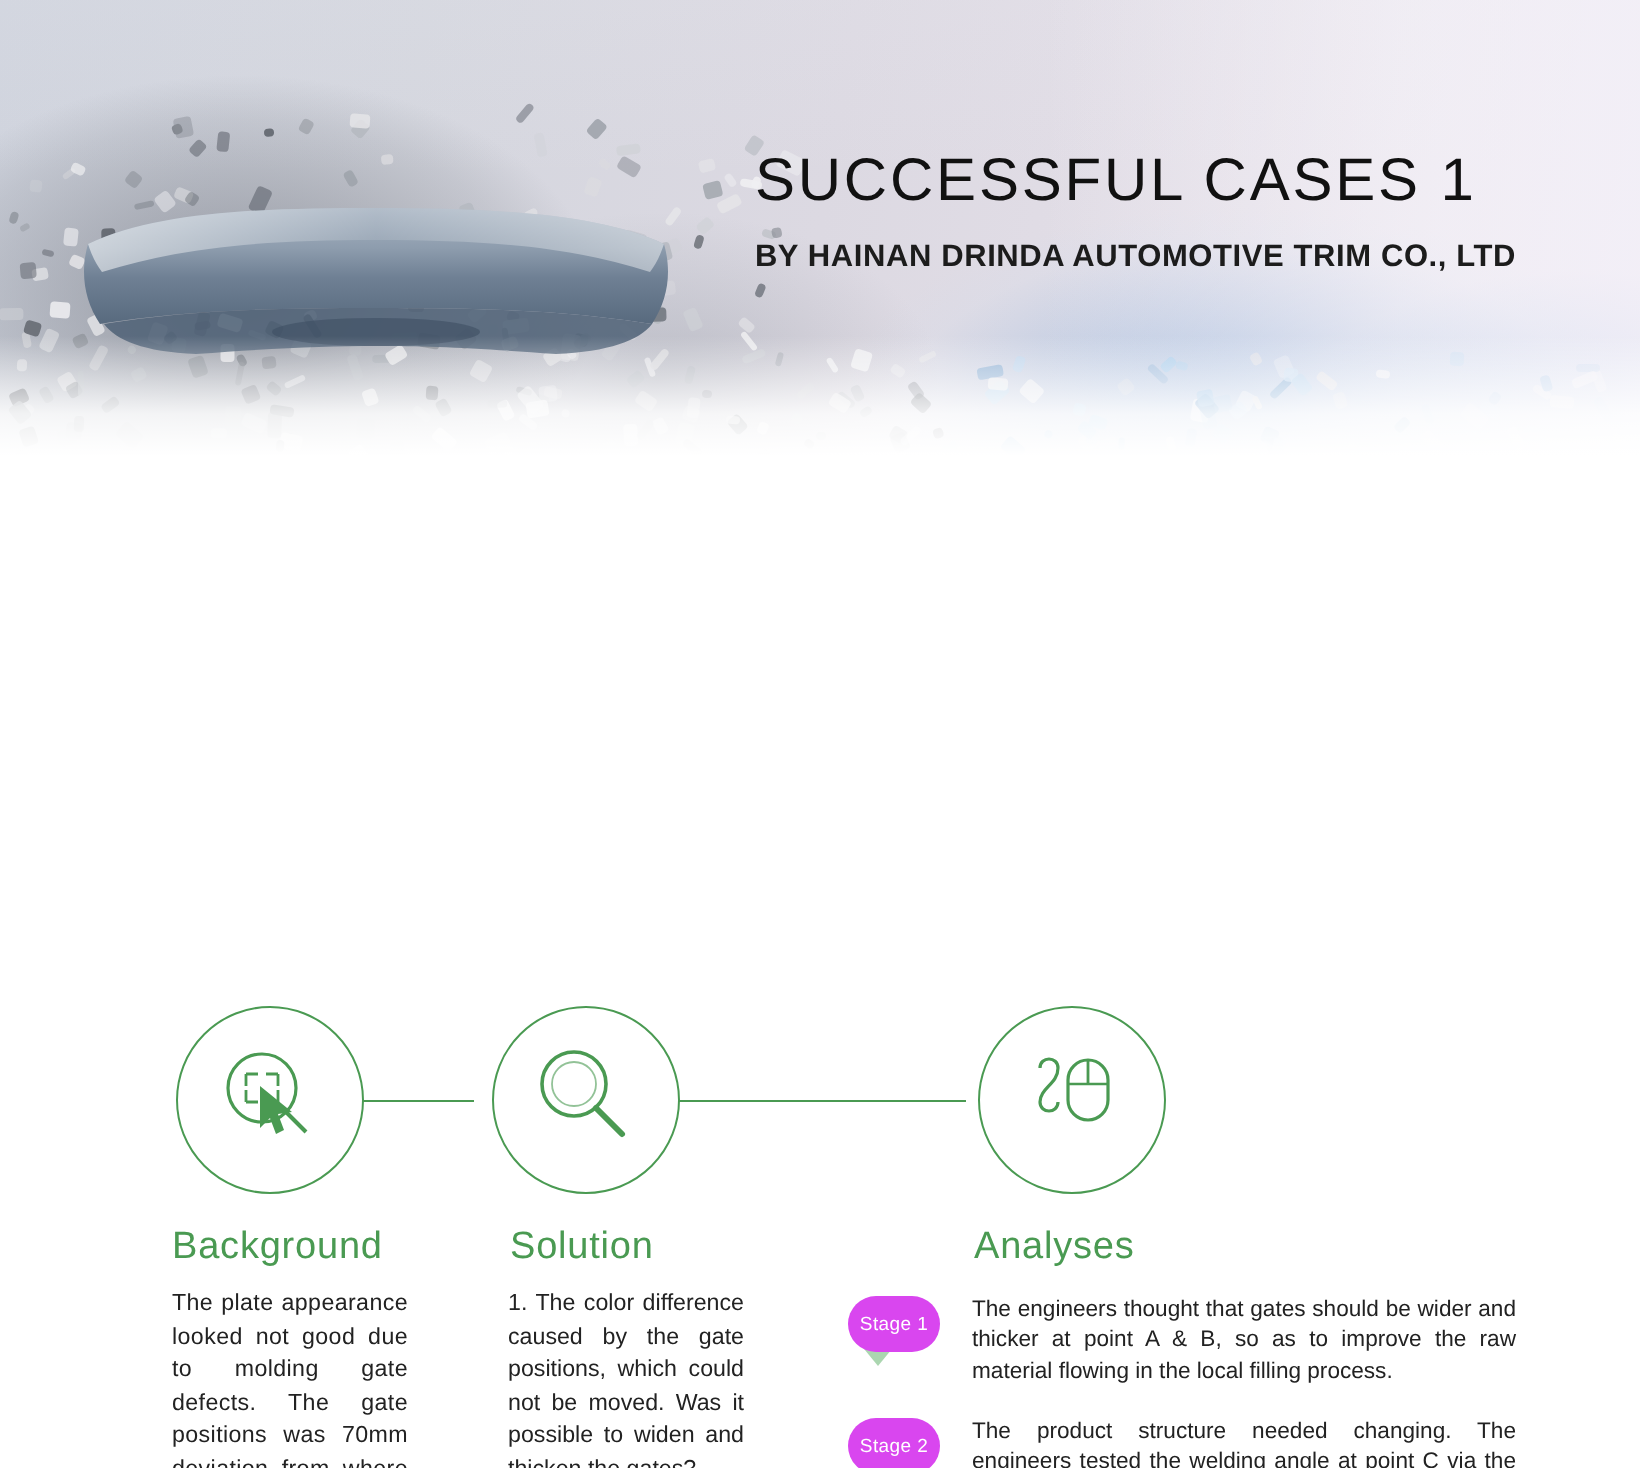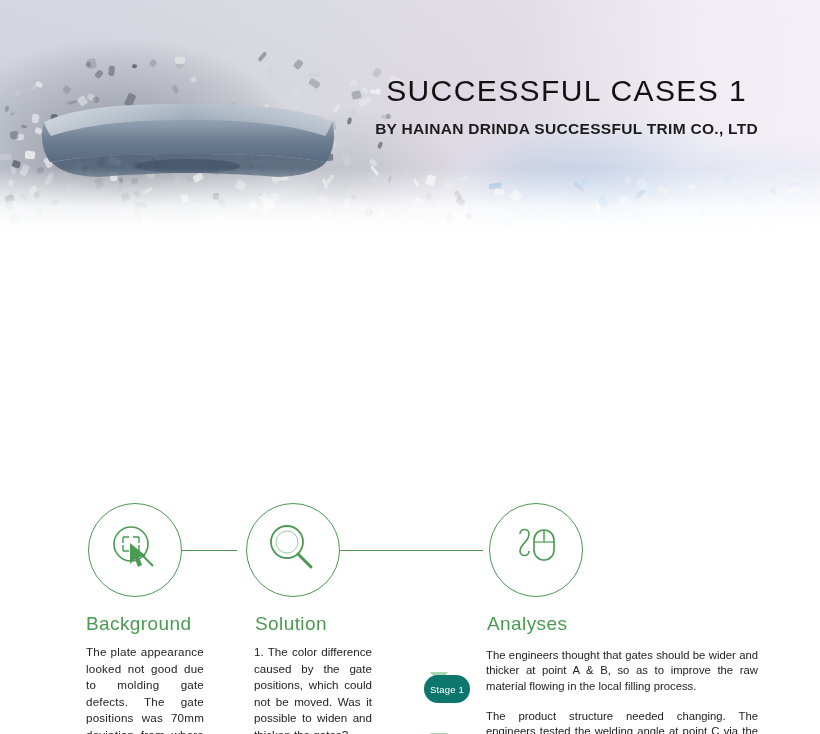--- a/index.html
+++ b/index.html
@@ -64,21 +64,21 @@
     left: 38px;
     top: 104px;
     width: 300px;
     height: 74px;
   }
 
   .hero-text {
     position: absolute;
     right: 62px;
     top: 74px;
-    text-align: center;
+    text-align: left;
     color: #1b1b1b;
   }
   .hero-title {
     font-size: 30px;
     letter-spacing: 1.4px;
     color: #111111;
     font-weight: 400;
     white-space: nowrap;
   }
   .hero-sub1 {
@@ -148,28 +148,27 @@
     width: 52px;
     height: 30px;
   }
   .stage-badge {
     position: absolute;
     left: 0;
     top: 0;
     width: 46px;
     height: 28px;
     border-radius: 14px;
-    background: #0f766e;
+    background: #d946ef;
     color: #ffffff;
     font-size: 9.5px;
     display: flex;
     align-items: center;
     justify-content: center;
     letter-spacing: 0.2px;
-    margin-top: 27px;
   }
   .stage-tail {
     position: absolute;
     left: 6px;
     top: 24px;
     width: 0;
     height: 0;
     border-left: 9px solid transparent;
     border-right: 9px solid transparent;
     border-top: 11px solid #9ccfa2;
@@ -518,21 +517,21 @@
       <path d="M14,58 C52,52 86,50 150,50 C216,50 250,52 288,58 C282,66 266,72 240,73 C200,70 176,69 150,69 C124,69 100,70 60,73 C34,72 20,66 14,58 Z" fill="#4e6076" opacity="0.85"></path>
       <ellipse cx="150" cy="62" rx="52" ry="7" fill="#3e4f63" opacity="0.6"></ellipse>
     </svg>
   </div>
 
   <div class="hero-fade-right"></div>
   <div class="hero-fade-bottom"></div>
 
   <div class="hero-text">
     <div class="hero-title">SUCCESSFUL CASES 1</div>
-    <div class="hero-sub2">BY HAINAN DRINDA SUCCESSFUL TRIM CO., LTD</div>
+    <div class="hero-sub2">BY HAINAN DRINDA AUTOMOTIVE TRIM CO., LTD</div>
   </div>
 </div>
 
 <div class="main">
 
   <div class="connector" style="left:181px; width:56px;"></div>
   <div class="connector" style="left:331px; width:152px;"></div>
 
   <div class="circle" style="left:88px; top:275px;">
     <svg width="92" height="92" viewBox="0 0 92 92">

